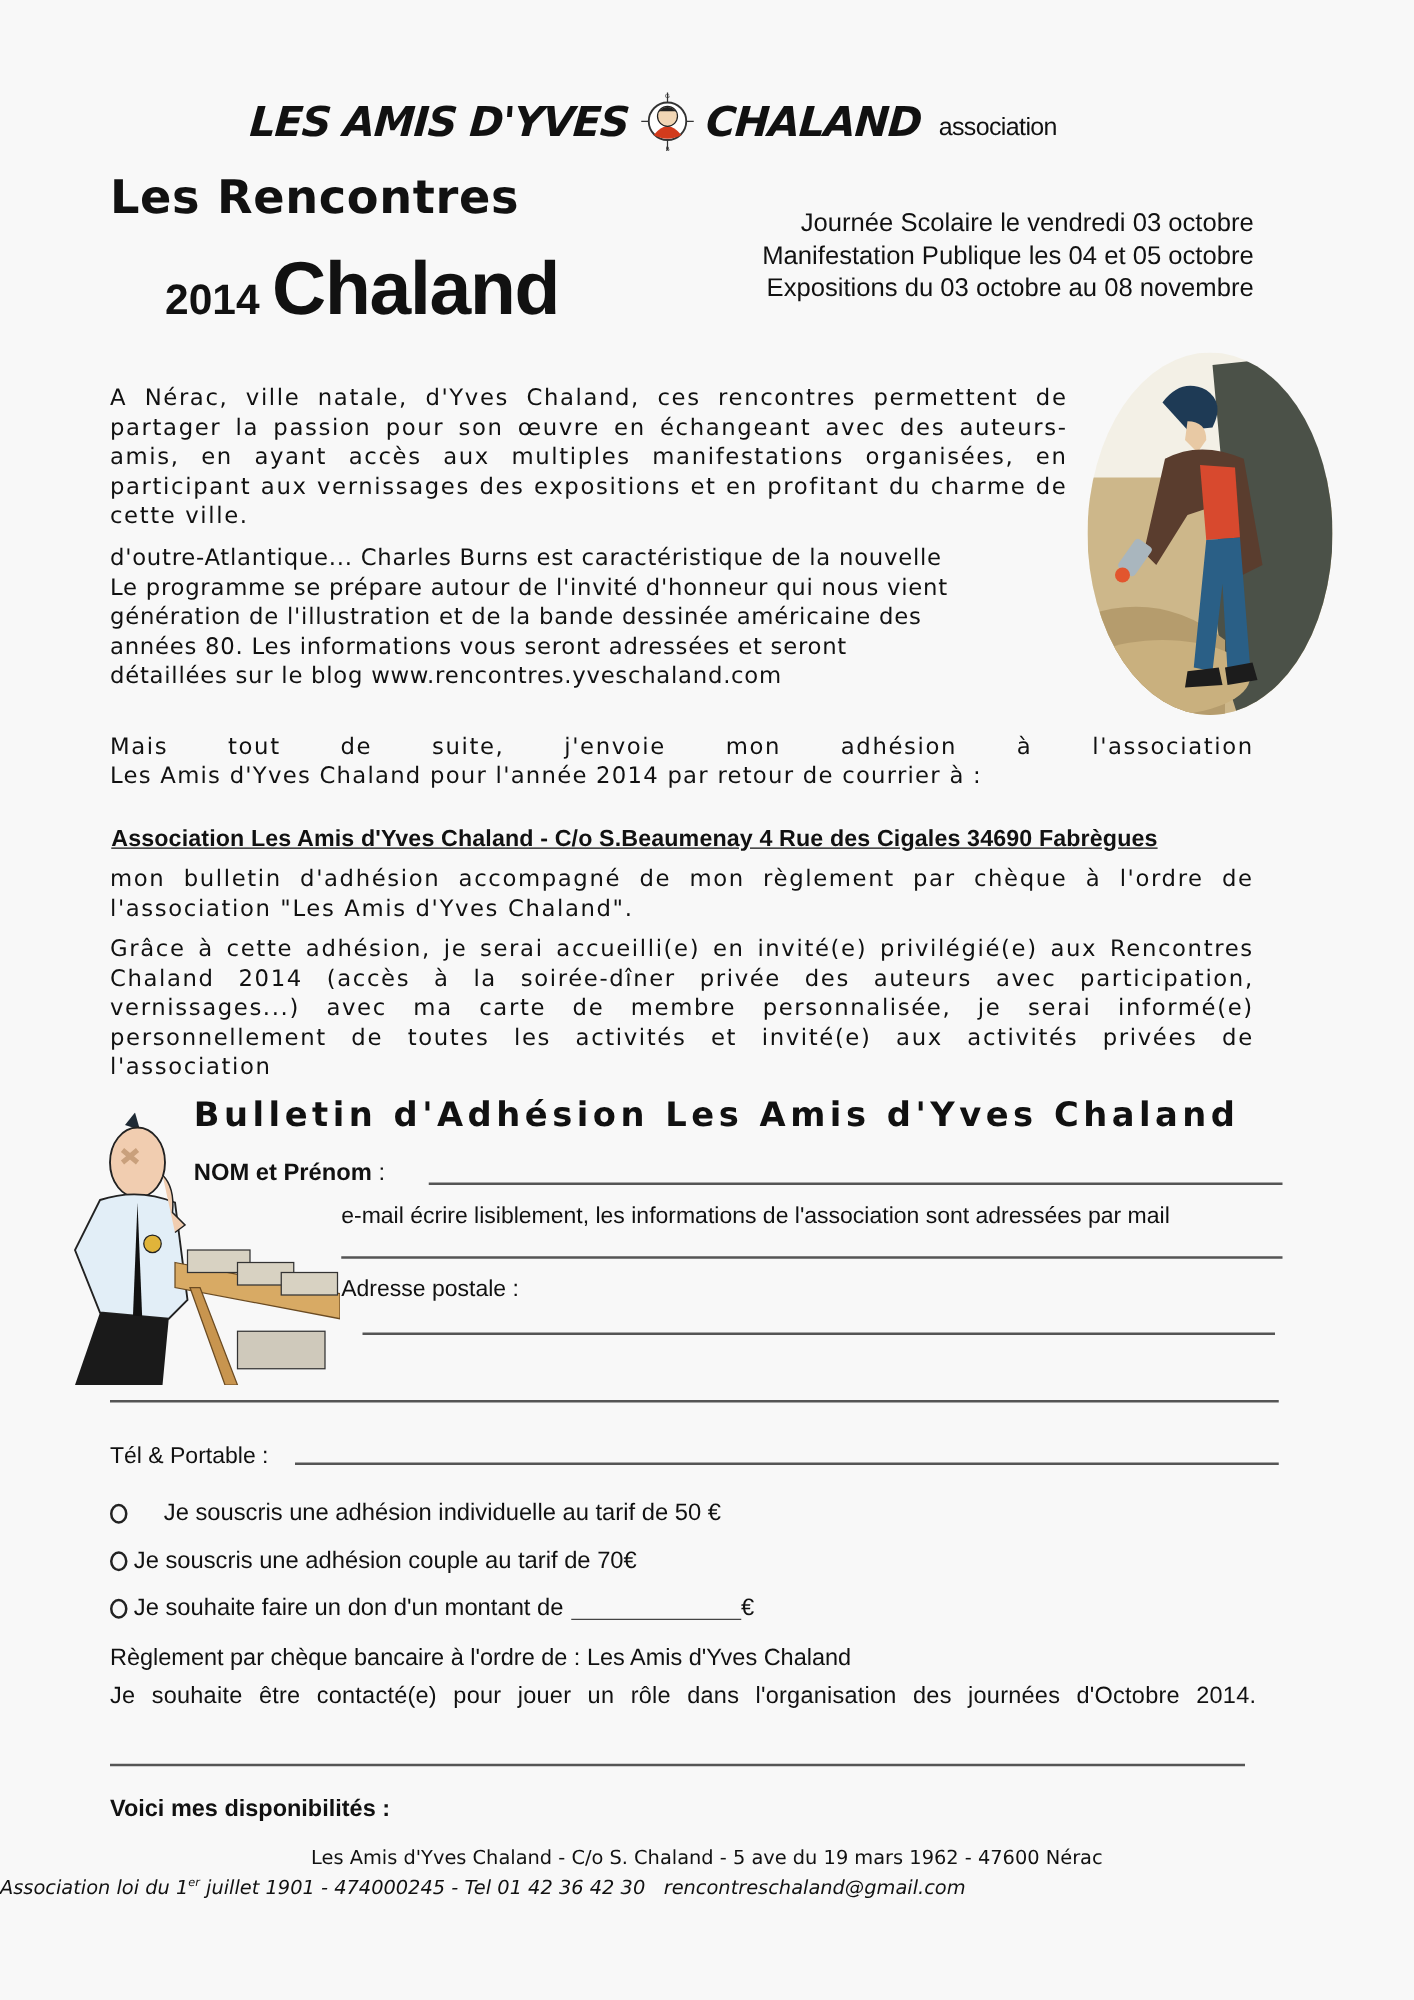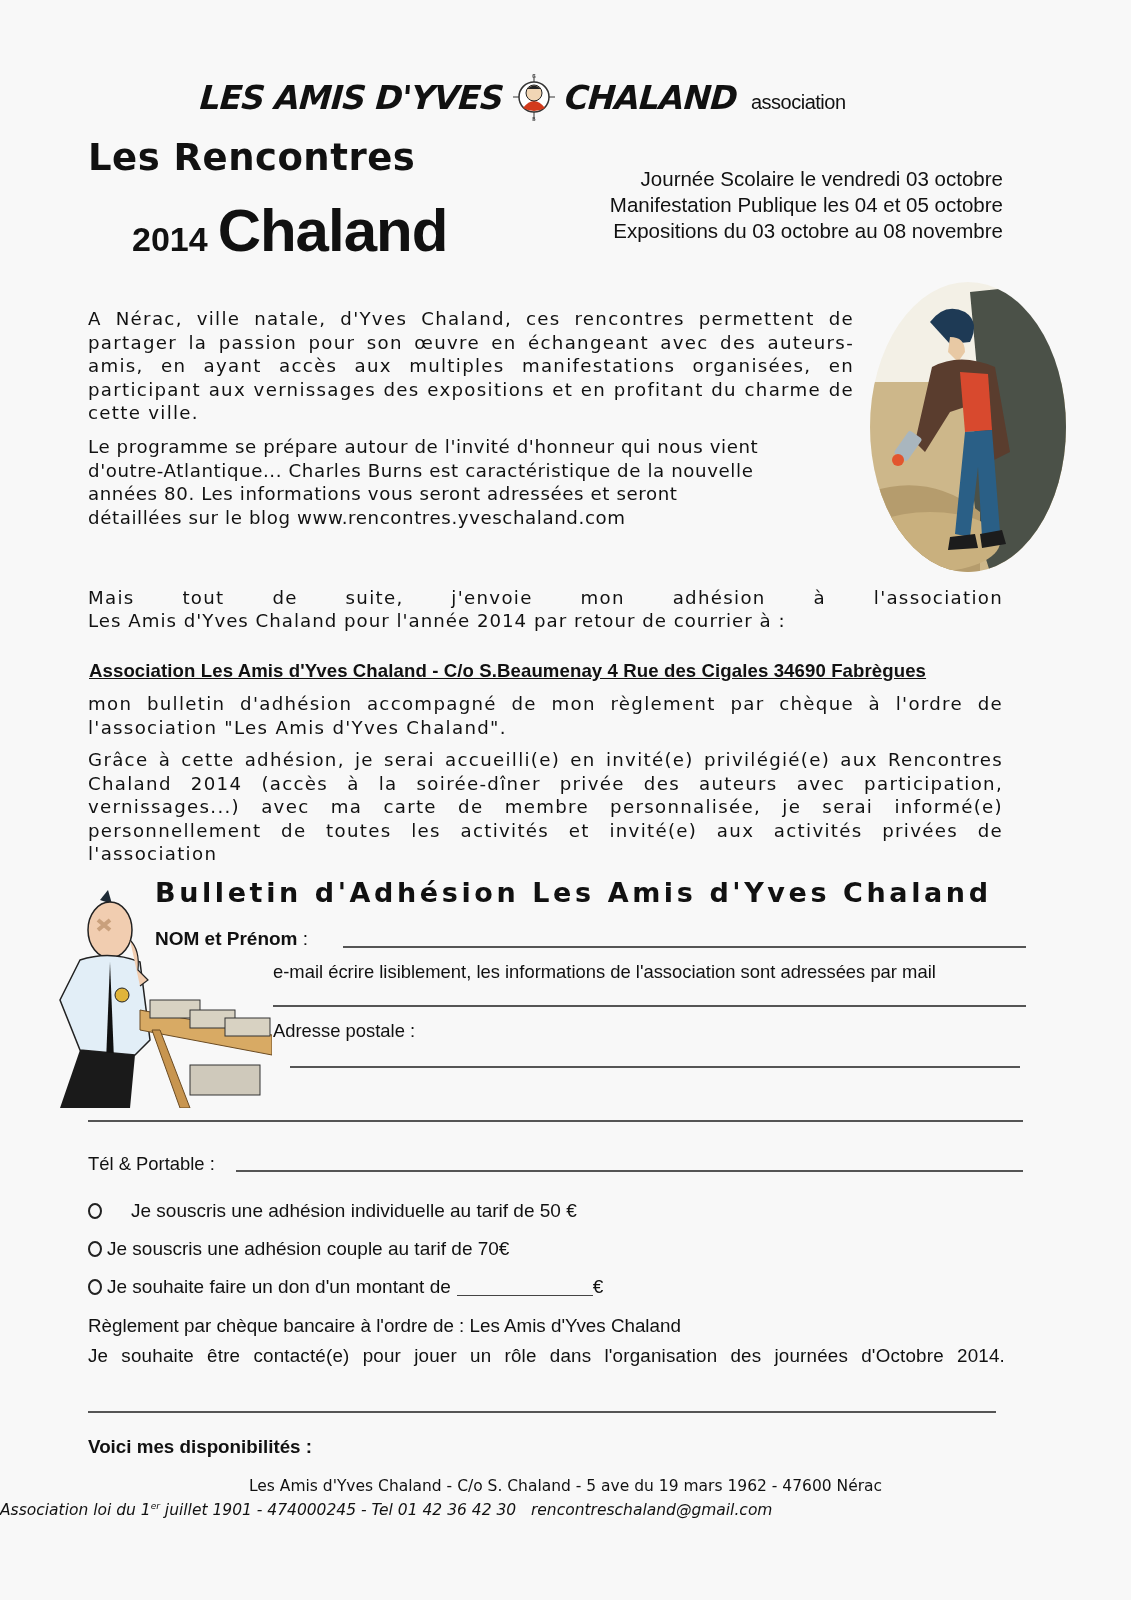--- a/index.html
+++ b/index.html
@@ -86,22 +86,23 @@
       <path d="M80 255 L105 252 L108 266 L78 268Z" fill="#1c1c1c"></path>
       <path d="M110 252 L132 248 L136 262 L112 266Z" fill="#1c1c1c"></path>
       <rect x="30" y="150" width="16" height="28" rx="3" transform="rotate(35 38 164)" fill="#a9b6be"></rect>
       <circle cx="28" cy="178" r="6" fill="#e2552e"></circle>
     </g>
   </svg>
 </div>
 
 <div class="abs para p1">A Nérac, ville natale, d'Yves Chaland, ces rencontres permettent de partager la passion pour son œuvre en échangeant avec des auteurs-amis, en ayant accès aux multiples manifestations organisées, en participant aux vernissages des expositions et en profitant du charme de cette ville.</div>
 <div class="abs para p2">
+  <div>d'outre-Atlantique... Charles Burns est caractéristique de la nouvelle</div>
   <div>Le programme se prépare autour de l'invité d'honneur qui nous vient</div>
-  <div>d'outre-Atlantique... Charles Burns est caractéristique de la nouvelle</div>
+  <div>génération de l'illustration et de la bande dessinée américaine des</div>
   <div>années 80. Les informations vous seront adressées et seront</div>
   <div>détaillées sur le blog www.rencontres.yveschaland.com</div>
 </div>
 <div class="abs para p3">Mais tout de suite, j'envoie mon adhésion à l'association</div>
 <div class="abs para p3b">Les Amis d'Yves Chaland pour l'année 2014 par retour de courrier à :</div>
 <div class="abs addr">Association Les Amis d'Yves Chaland - C/o S.Beaumenay 4 Rue des Cigales 34690 Fabrègues</div>
 <div class="abs para p4">mon bulletin d'adhésion accompagné de mon règlement par chèque à l'ordre de l'association "Les Amis d'Yves Chaland".</div>
 <div class="abs para p5">Grâce à cette adhésion, je serai accueilli(e) en invité(e) privilégié(e) aux Rencontres Chaland 2014 (accès à la soirée-dîner privée des auteurs avec participation, vernissages...) avec ma carte de membre personnalisée, je serai informé(e) personnellement de toutes les activités et invité(e) aux activités privées de l'association</div>
 
 <div class="abs illus-left">

